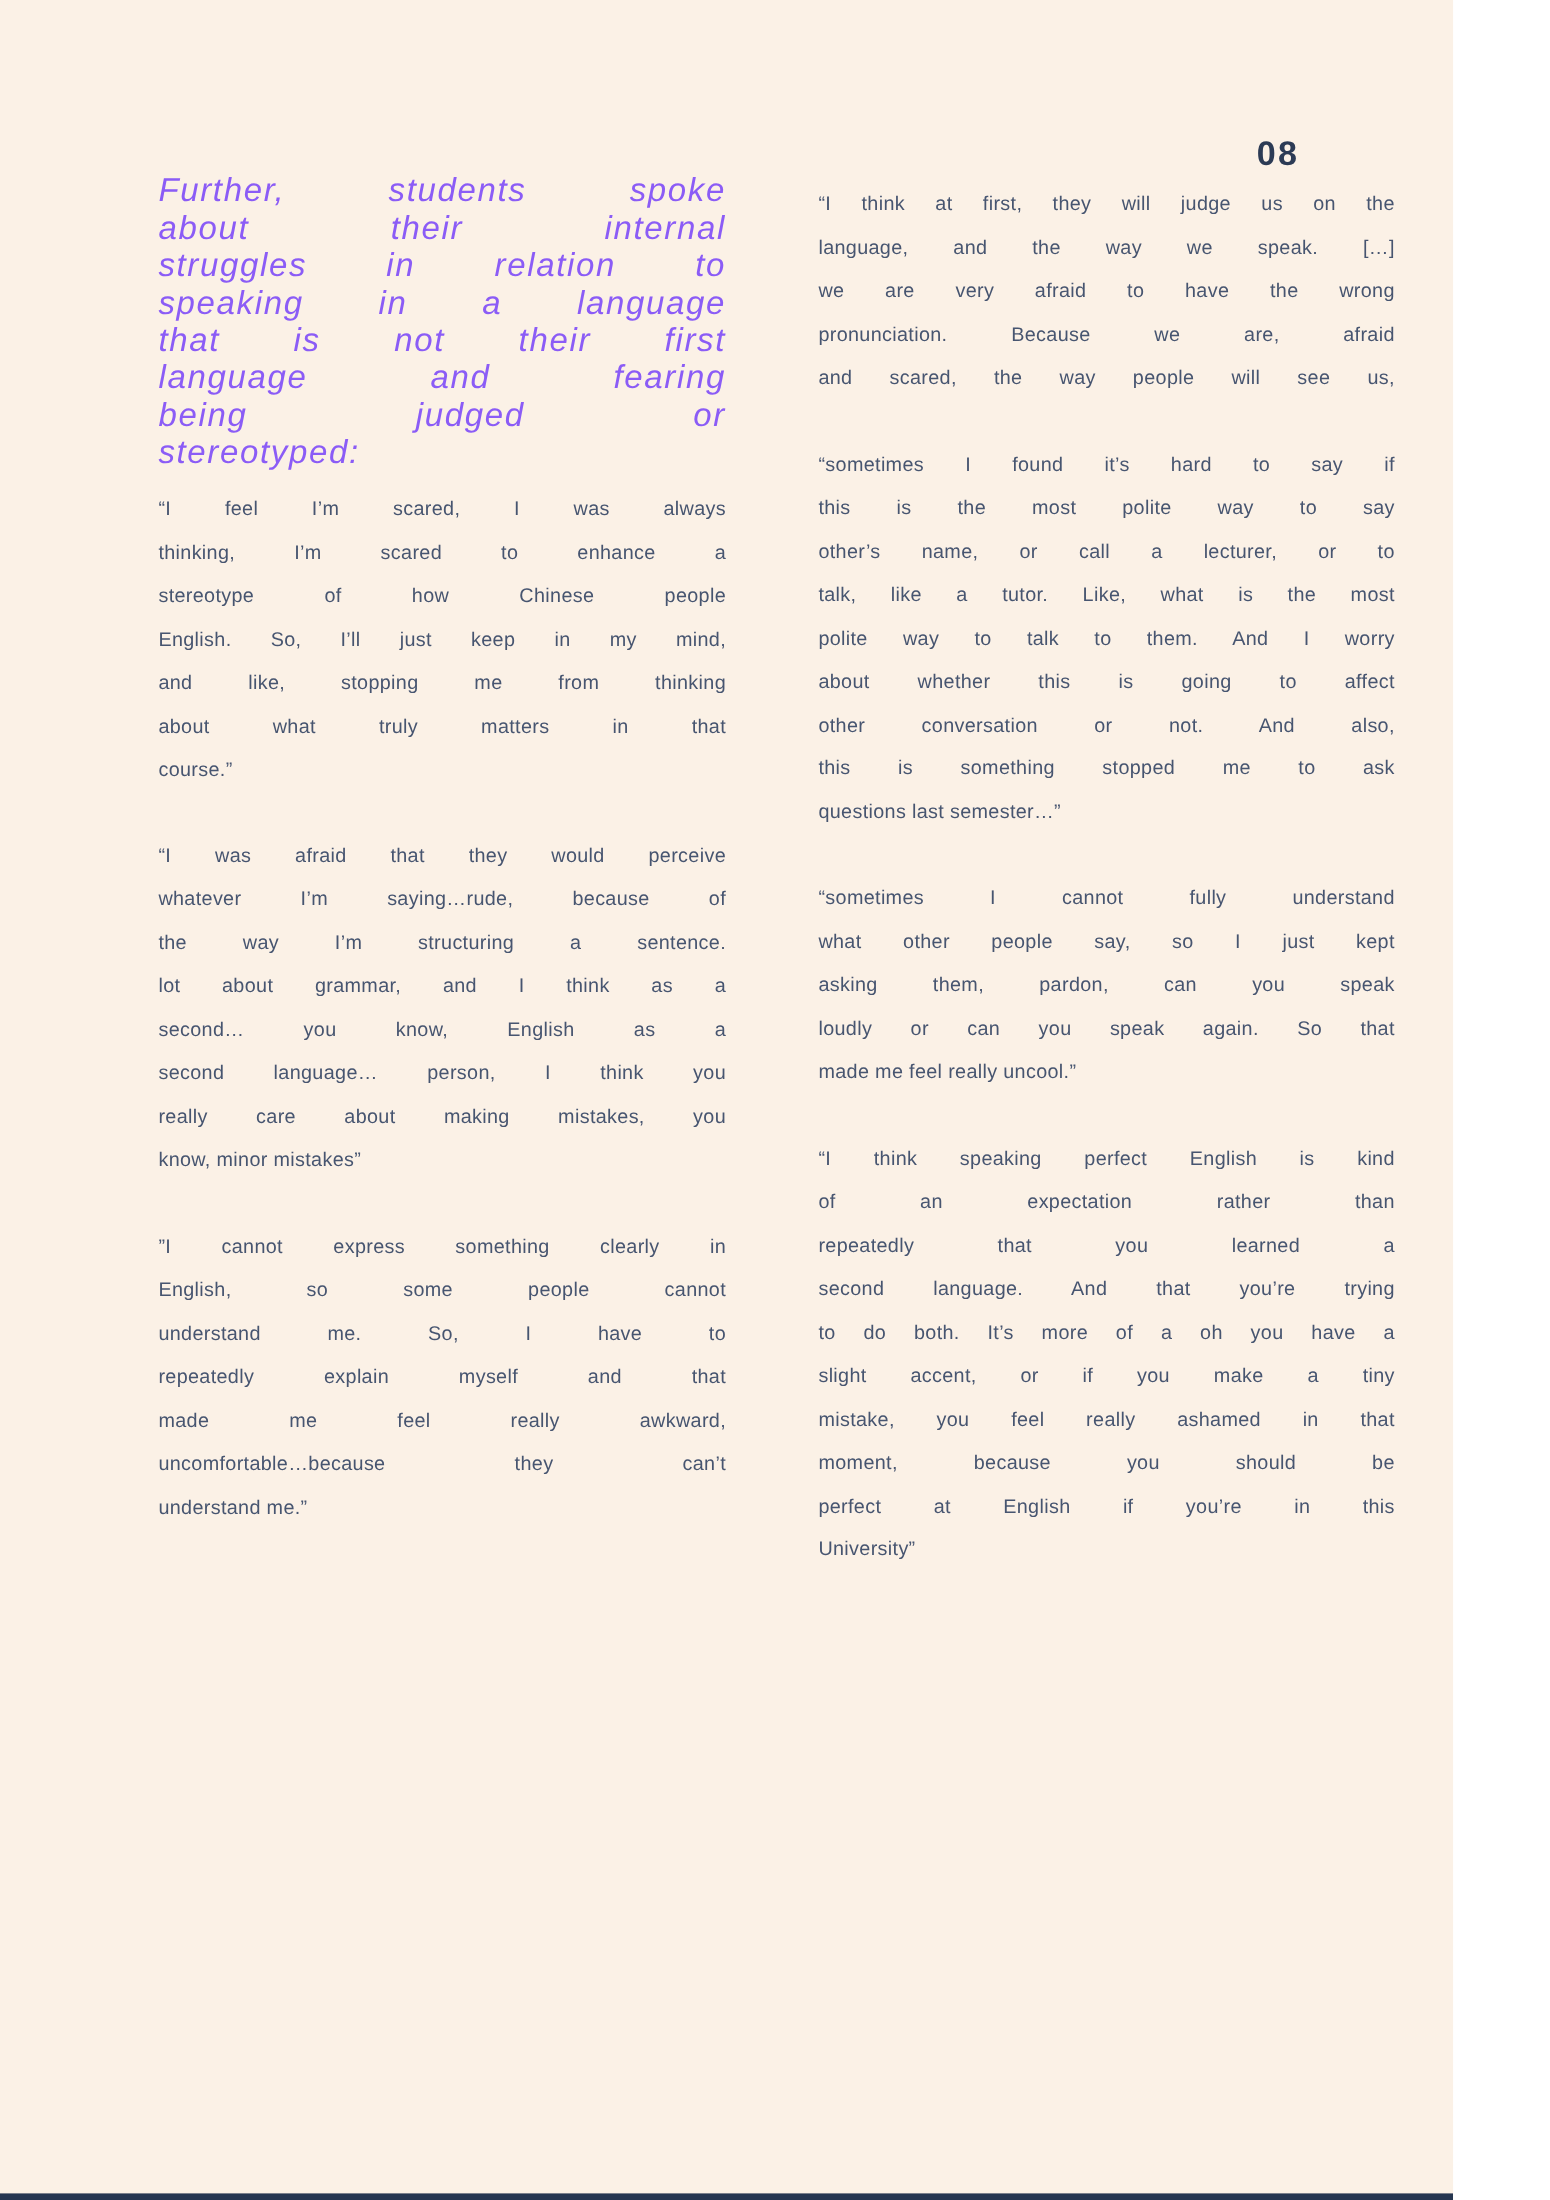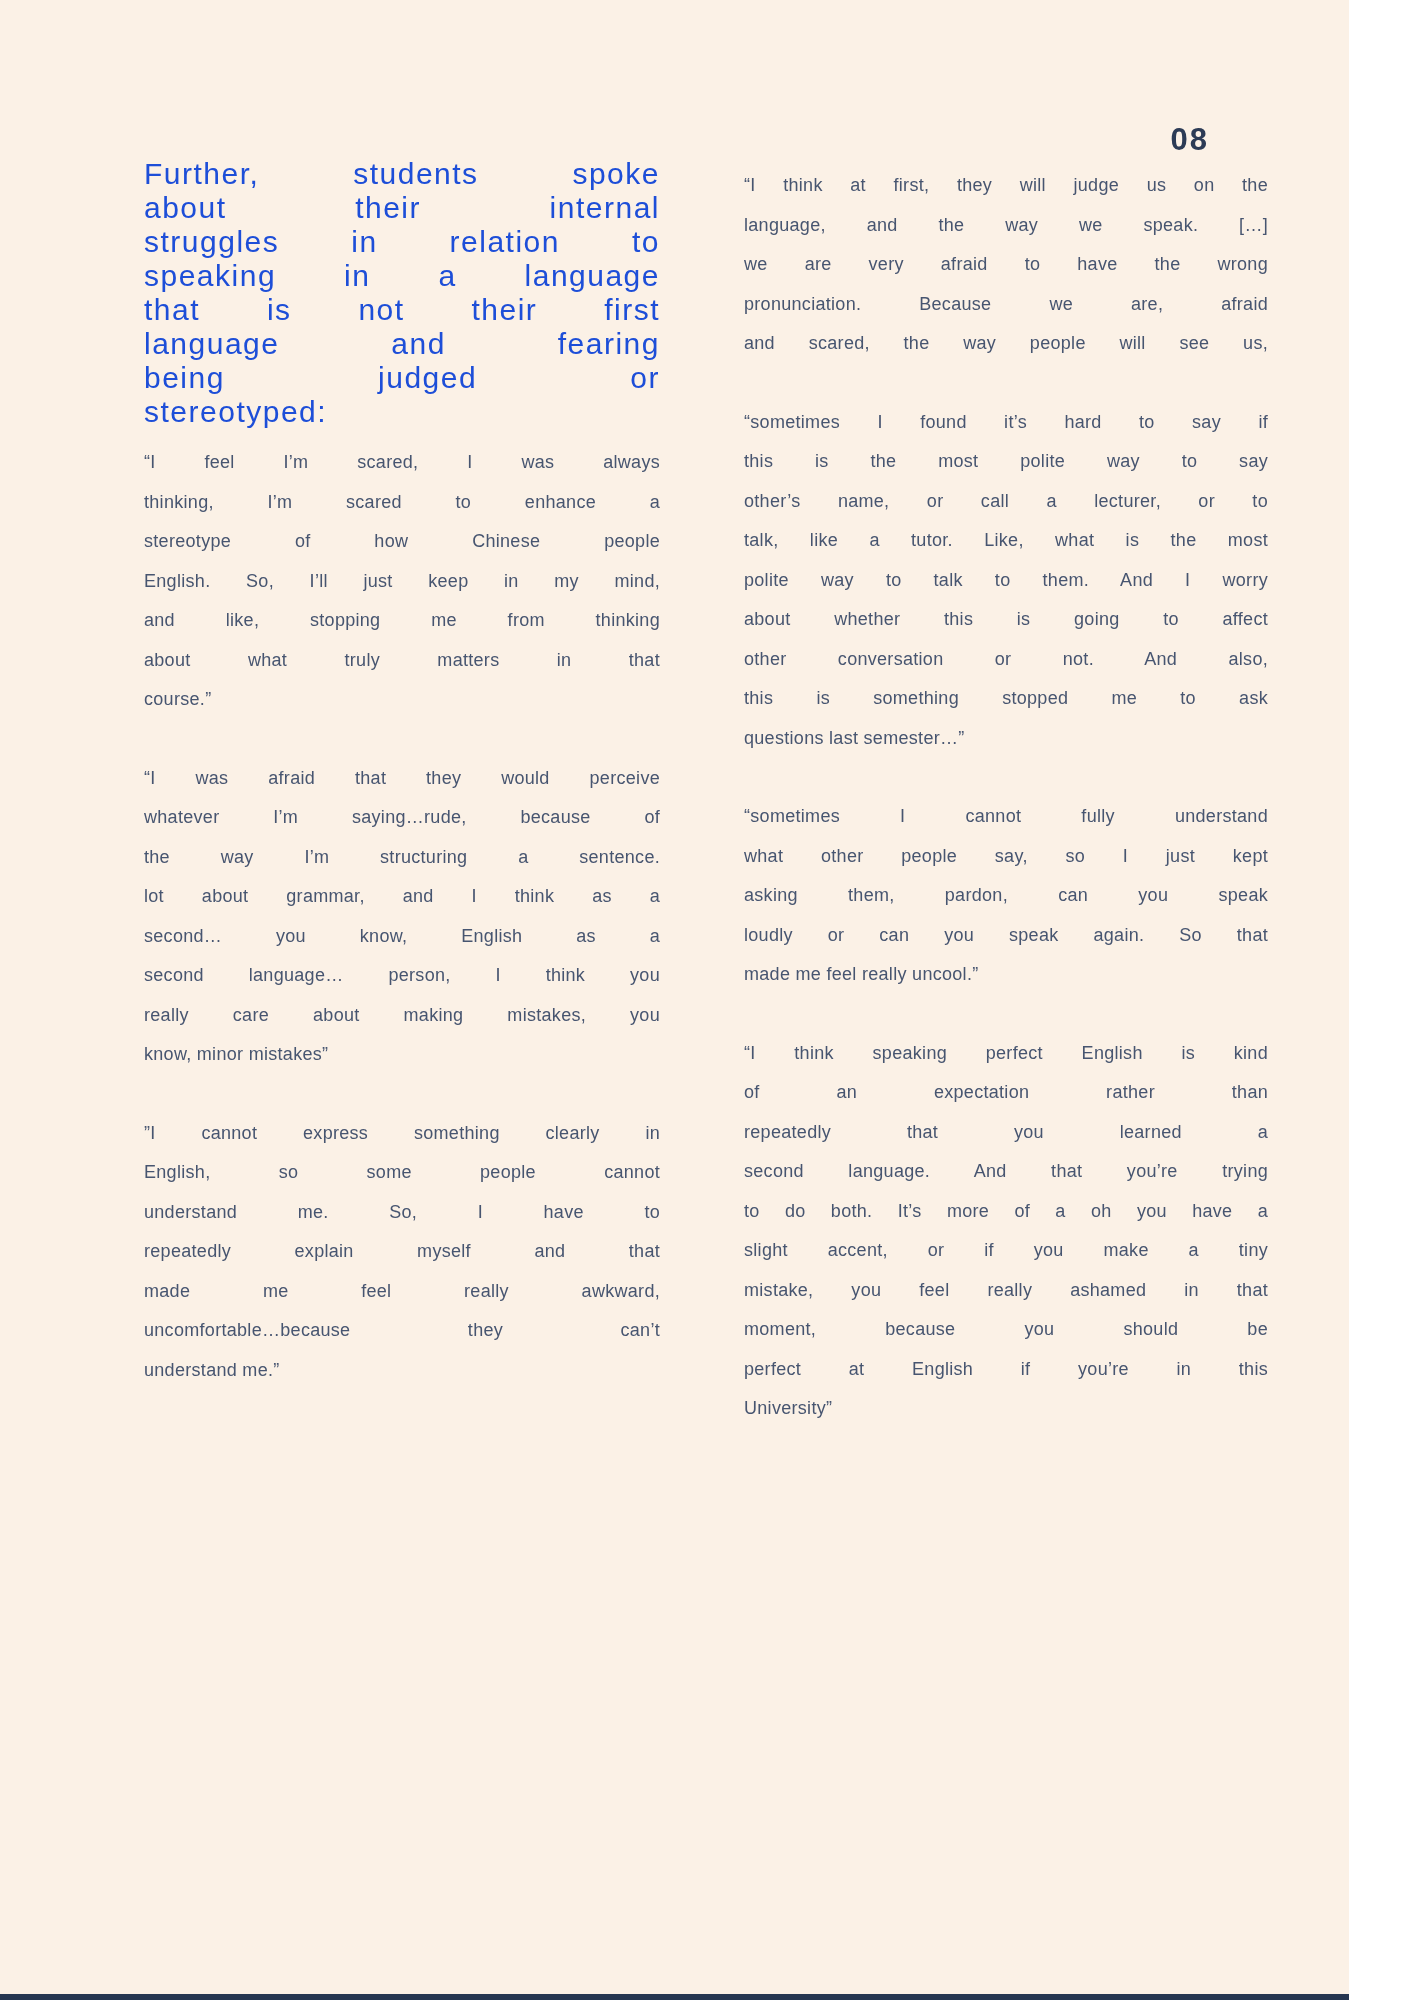--- a/index.html
+++ b/index.html
@@ -3,40 +3,40 @@
 <meta charset="utf-8">
 <style>
   html,body { margin:0; padding:0; }
   .page {
     position: relative;
     width: 1321px;
     height: 2000px;
     background: #fbf1e6;
     font-family: "Liberation Sans", sans-serif;
     overflow: hidden;
-    padding-left: 28px;
   }
   .page-number {
     position: absolute;
     top: 122px;
     right: 140px;
     font-size: 31px;
     font-weight: 700;
     letter-spacing: 2px;
     color: #2c3b55;
   }
   .col { position: absolute; }
   .col-left  { left: 144px; top: 157px; width: 516px; }
   .col-right { left: 744px; top: 166px; width: 524px; }
   .heading {
     font-size: 30px;
     line-height: 34px;
     letter-spacing: 1.5px;
-    color: #1d4ed8;
+    color: #8b5cf6;
     margin-bottom: 14px;
+    font-style: italic;
   }
   .para {
     font-size: 18px;
     line-height: 39.5px;
     letter-spacing: 0.3px;
     color: #475570;
     margin-bottom: 39px;
   }
   .line {
     text-align: justify;

